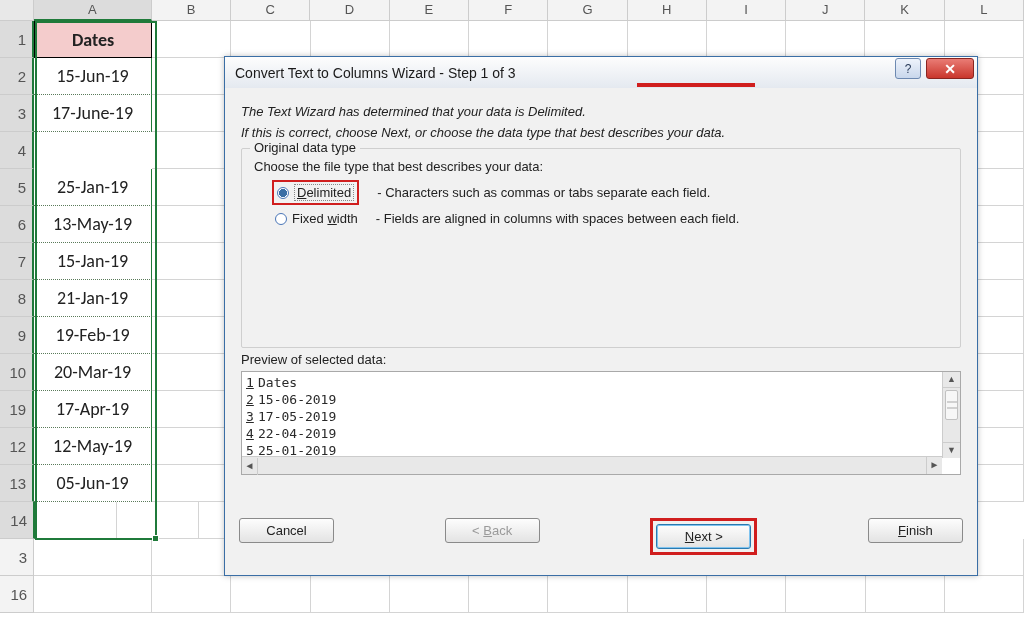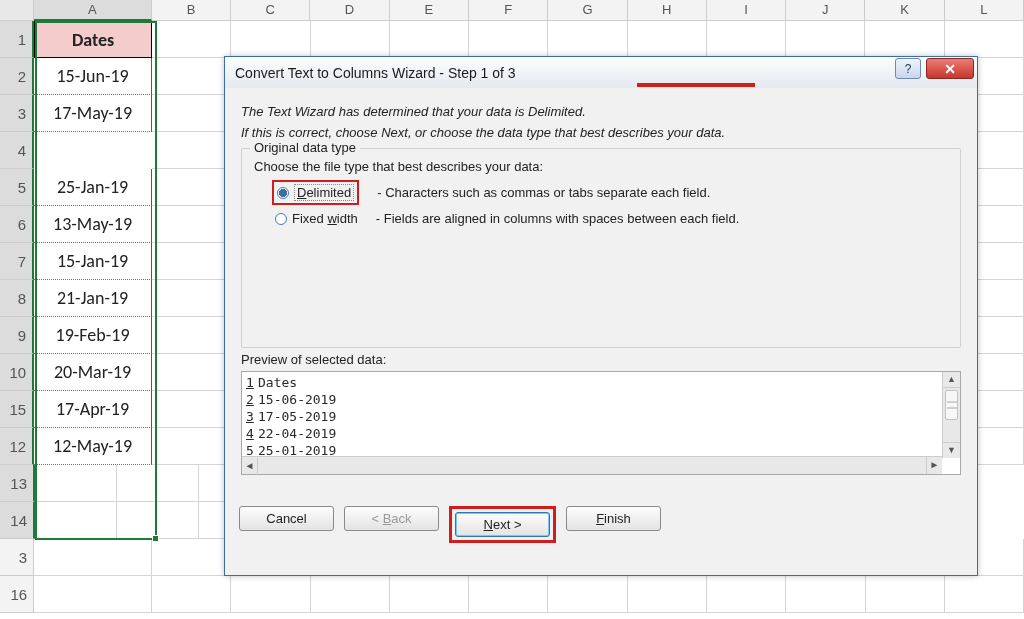--- a/index.html
+++ b/index.html
@@ -53,21 +53,21 @@
   .pv-num { text-decoration: underline; min-width: 10px; }
   .pv-scroll-v { position: absolute; right: 0; top: 0; width: 18px; height: 86px; background: #e8e8e8; border-left: 1px solid #ccc; }
   .pv-scroll-v .btn { height: 16px; border-bottom: 1px solid #ccc; text-align: center; font-size: 9px; line-height: 15px; color: #555; }
   .pv-scroll-v .btn.bot { position: absolute; bottom: 0; left: 0; right: 0; border-top: 1px solid #ccc; border-bottom: none; }
   .pv-scroll-v .grip { position: absolute; top: 18px; left: 2px; right: 2px; height: 30px; background: #f7f7f7; border: 1px solid #c1c1c1; border-radius: 2px; }
   .pv-scroll-v .grip-lines { position:absolute; top:50%; left:50%; transform:translate(-50%,-50%); width:10px; height:7px; border-top:1px solid #aaa; border-bottom:1px solid #aaa;}
   .pv-scroll-h { position: absolute; bottom: 0; left: 0; right: 18px; height: 18px; background: #e8e8e8; border-top: 1px solid #ccc; }
   .pv-scroll-h .btn { width: 16px; height: 100%; border-right: 1px solid #ccc; display: inline-block; text-align: center; font-size: 10px; line-height: 16px; color: #555; }
   .pv-scroll-h .btn.right { float: right; border-left: 1px solid #ccc; border-right: none; }
 
-  .button-row { display: flex; gap: 10px; justify-content: flex-start; padding: 10px 14px; position:absolute; bottom:22px; right:0; left:0;}
+  .button-row { display: flex; gap: 10px; justify-content: space-between; padding: 10px 14px; position:absolute; bottom:10px; right:0; left:0;}
   .btn-std { width: 95px; height: 25px; border: 1px solid #8a8a8a; border-radius: 3px;
              background: linear-gradient(#fdfdfd, #e3e3e3); font-size: 13px; color: #222; cursor: pointer; }
   .btn-std.disabled { color: #9a9a9a; cursor: default; }
   .btn-std.primary { border: 1px solid #2a7ab0; box-shadow: inset 0 0 0 1px #7fc3ef; }
   .hl-next { border: 3px solid #d01e1e; padding: 3px; display: inline-flex; }
 
 </style>
 </head>
 <body>
 
@@ -113,21 +113,21 @@
         <div class="cell" style="width: 82px;"></div>
         <div class="cell" style="width: 82px;"></div>
         <div class="cell" style="width: 82px;"></div>
         <div class="cell" style="width: 82px;"></div>
         <div class="cell" style="width: 82px;"></div>
         <div class="cell" style="width: 82px;"></div>
         <div class="cell" style="width: 82px;"></div>
       </div>
       <div class="row">
         <div class="row-head">3</div>
-        <div class="cell A-cell selected" style="width: 122px;">17-May-19</div>
+        <div class="cell A-cell selected" style="width: 122px;">17-June-19</div>
         <div class="cell" style="width: 82px;"></div>
         <div class="cell" style="width: 82px;"></div>
         <div class="cell" style="width: 82px;"></div>
         <div class="cell" style="width: 82px;"></div>
         <div class="cell" style="width: 82px;"></div>
         <div class="cell" style="width: 82px;"></div>
         <div class="cell" style="width: 82px;"></div>
         <div class="cell" style="width: 82px;"></div>
         <div class="cell" style="width: 82px;"></div>
         <div class="cell" style="width: 82px;"></div>
@@ -232,21 +232,21 @@
         <div class="cell" style="width: 82px;"></div>
         <div class="cell" style="width: 82px;"></div>
         <div class="cell" style="width: 82px;"></div>
         <div class="cell" style="width: 82px;"></div>
         <div class="cell" style="width: 82px;"></div>
         <div class="cell" style="width: 82px;"></div>
         <div class="cell" style="width: 82px;"></div>
         <div class="cell" style="width: 82px;"></div>
       </div>
       <div class="row">
-        <div class="row-head">15</div>
+        <div class="row-head">19</div>
         <div class="cell A-cell selected" style="width: 122px;">17-Apr-19</div>
         <div class="cell" style="width: 82px;"></div>
         <div class="cell" style="width: 82px;"></div>
         <div class="cell" style="width: 82px;"></div>
         <div class="cell" style="width: 82px;"></div>
         <div class="cell" style="width: 82px;"></div>
         <div class="cell" style="width: 82px;"></div>
         <div class="cell" style="width: 82px;"></div>
         <div class="cell" style="width: 82px;"></div>
         <div class="cell" style="width: 82px;"></div>
@@ -263,20 +263,21 @@
         <div class="cell" style="width: 82px;"></div>
         <div class="cell" style="width: 82px;"></div>
         <div class="cell" style="width: 82px;"></div>
         <div class="cell" style="width: 82px;"></div>
         <div class="cell" style="width: 82px;"></div>
         <div class="cell" style="width: 82px;"></div>
         <div class="cell" style="width: 82px;"></div>
       </div>
       <div class="row">
         <div class="row-head">13</div>
+        <div class="cell A-cell selected" style="width: 122px;">05-Jun-19</div>
         <div class="cell" style="width: 82px;"></div>
         <div class="cell" style="width: 82px;"></div>
         <div class="cell" style="width: 82px;"></div>
         <div class="cell" style="width: 82px;"></div>
         <div class="cell" style="width: 82px;"></div>
         <div class="cell" style="width: 82px;"></div>
         <div class="cell" style="width: 82px;"></div>
         <div class="cell" style="width: 82px;"></div>
         <div class="cell" style="width: 82px;"></div>
         <div class="cell" style="width: 82px;"></div>

